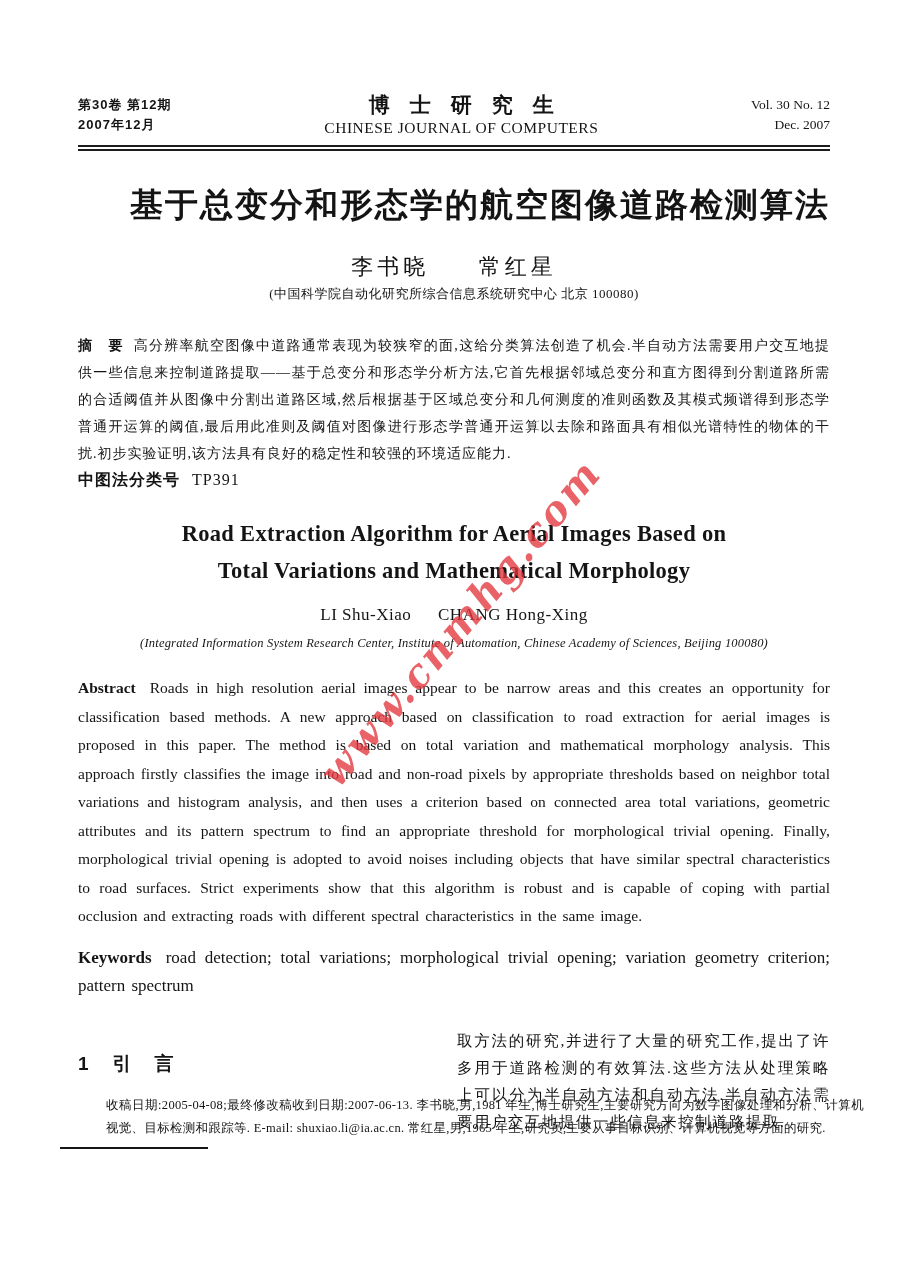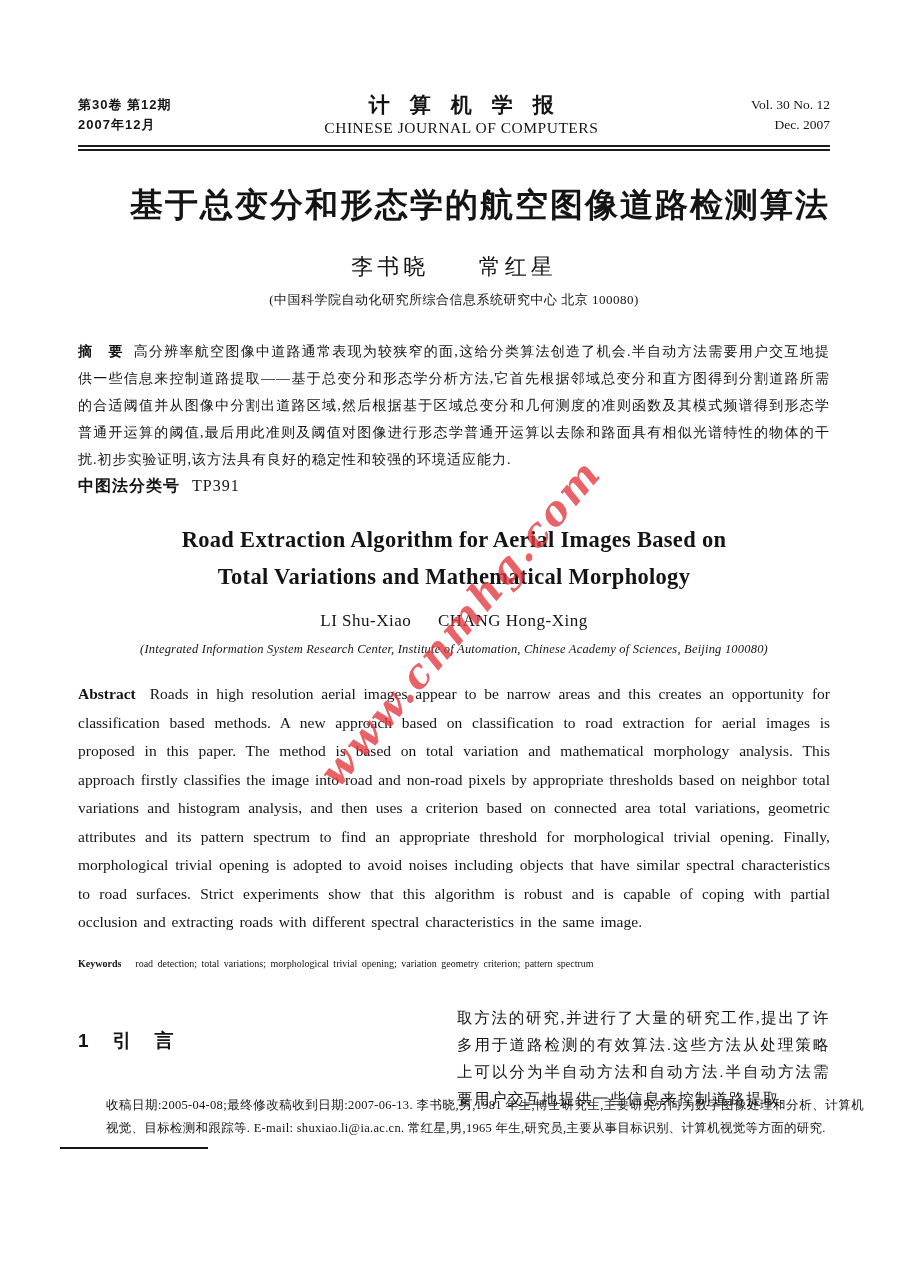--- a/index.html
+++ b/index.html
@@ -19,36 +19,36 @@
   .jheader .hleft{font-family:"Liberation Sans", sans-serif;font-weight:700;font-size:13px;line-height:20px;letter-spacing:1px;}
   .jheader .hcenter{text-align:center;margin-top:-2px;}
   .jheader .hcenter .cn{font-family:"Liberation Sans", sans-serif;font-weight:700;font-size:21px;letter-spacing:20px;margin-right:-20px;line-height:24px;}
   .jheader .hcenter .en{font-family:"Liberation Serif", serif;font-size:15.5px;letter-spacing:0.5px;line-height:22px;}
   .jheader .hright{text-align:right;font-family:"Liberation Serif", serif;font-size:13.5px;line-height:20px;}
   .jrule{margin-top:6px;height:2px;border-top:2px solid #1c1c1c;border-bottom:2px solid #1c1c1c;}
   
   .title-cn{margin-top:34px;text-align:right;font-family:"Liberation Sans", sans-serif;font-weight:700;font-size:33px;letter-spacing:2px;line-height:40px;}
   .authors-cn{margin-top:27px;text-align:center;font-size:22px;letter-spacing:4px;}
   .authors-cn .author{margin:0 20px;}
-  .affil-cn{margin-top:9px;text-align:center;font-size:13px;letter-spacing:0.5px;}
+  .affil-cn{margin-top:3px;text-align:center;font-size:13px;letter-spacing:0.5px;}
   
   .abs-cn{margin-top:29px;font-size:14px;line-height:27px;letter-spacing:1px;text-align:justify;}
   .abs-cn .lbl{font-family:"Liberation Sans", sans-serif;font-weight:700;margin-right:10px;}
   .kw-cn{margin-top:2px;font-size:14px;line-height:26px;letter-spacing:1px;}
   .kw-cn .lbl,.clc .lbl{font-family:"Liberation Sans", sans-serif;font-weight:700;margin-right:12px;}
   .clc{font-size:16px;line-height:26px;letter-spacing:1px;}
   
   .title-en{margin-top:22px;text-align:center;font-weight:700;font-size:22.5px;line-height:37px;letter-spacing:0.3px;}
   .authors-en{margin-top:16px;text-align:center;font-size:17px;letter-spacing:0.5px;}
   .authors-en .author{margin:0 11px;}
   .affil-en{margin-top:11px;text-align:center;font-style:italic;font-size:12.5px;letter-spacing:0.2px;}
   
   .abs-en{margin-top:23px;font-size:15.5px;line-height:28.5px;text-align:justify;word-spacing:2px;}
   .abs-en .lbl,.kw-en .lbl{font-weight:700;margin-right:14px;}
-  .kw-en{margin-top:13px;font-size:10px;line-height:28.5px;text-align:justify;word-spacing:2px;}
+  .kw-en{margin-top:13px;font-size:17px;line-height:28.5px;text-align:justify;word-spacing:2px;}
   
   .cols{margin-top:24px;display:flex;gap:34px;}
   .col-l{width:345px;}
   .col-r{width:373px;}
   .sec-head{margin-top:26px;font-family:"Liberation Sans", sans-serif;font-weight:700;font-size:19px;letter-spacing:2px;}
   .sec-head .num{margin-right:22px;}
   .col-l p{margin:22px 0 0 0;font-size:15.5px;line-height:27px;letter-spacing:1.5px;text-align:justify;text-indent:2em;}
   .col-r p{margin:2px 0 0 0;font-size:15.5px;line-height:27px;letter-spacing:1.5px;text-align:justify;font-family:Liberation Serif, serif;}
   
   .footline{position:absolute;left:60px;top:1147px;width:148px;border-top:2px solid #161616;}
@@ -69,21 +69,21 @@
 <body>
 
 <div class="page">
 
   <div class="jheader">
     <div class="hleft">
       <div>第30卷  第12期</div>
       <div>2007年12月</div>
     </div>
     <div class="hcenter">
-      <div class="cn">计算机学报</div>
+      <div class="cn">博士研究生</div>
       <div class="en">CHINESE JOURNAL OF COMPUTERS</div>
     </div>
     <div class="hright">
       <div>Vol. 30  No. 12</div>
       <div>Dec. 2007</div>
     </div>
   </div>
   <div class="jrule"></div>
 
   <div class="title-cn">基于总变分和形态学的航空图像道路检测算法</div>

